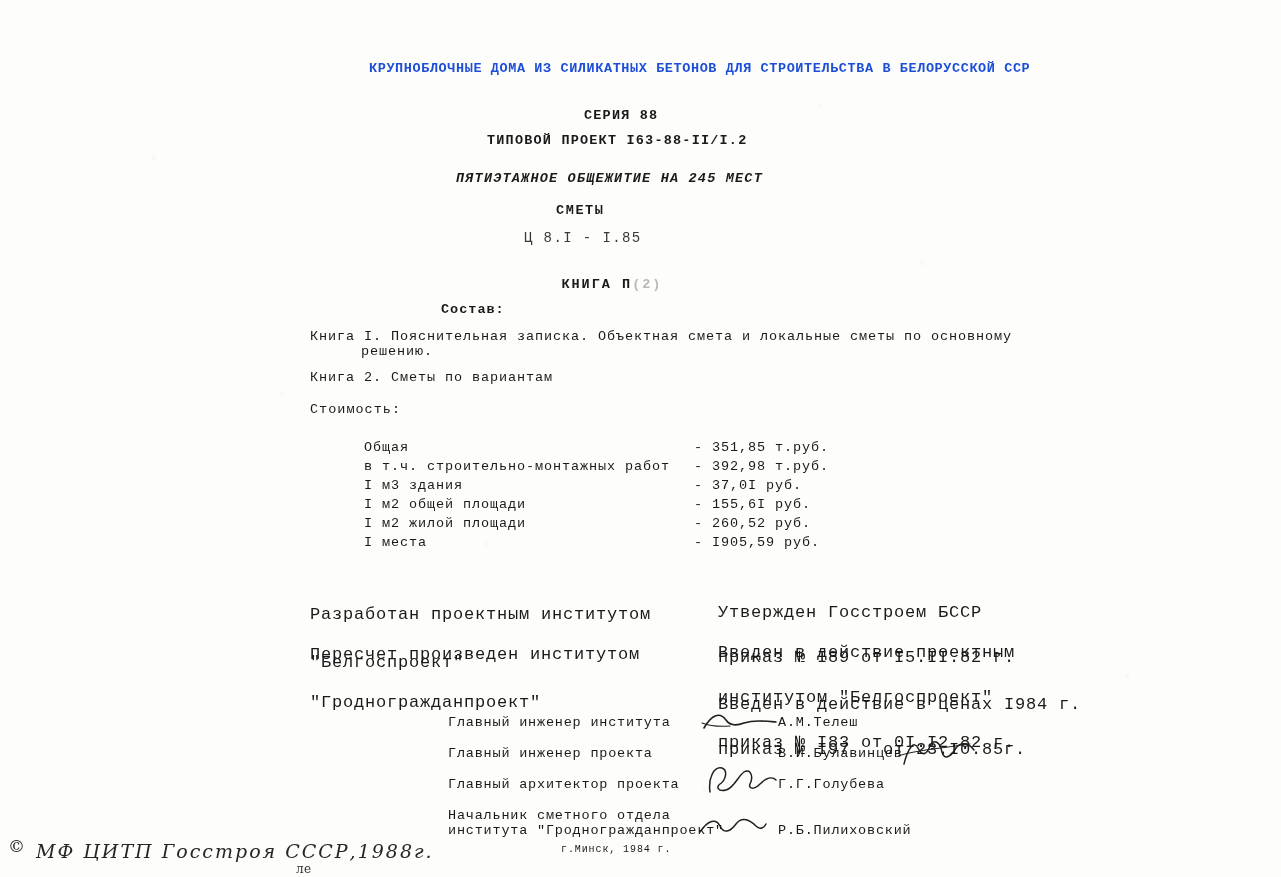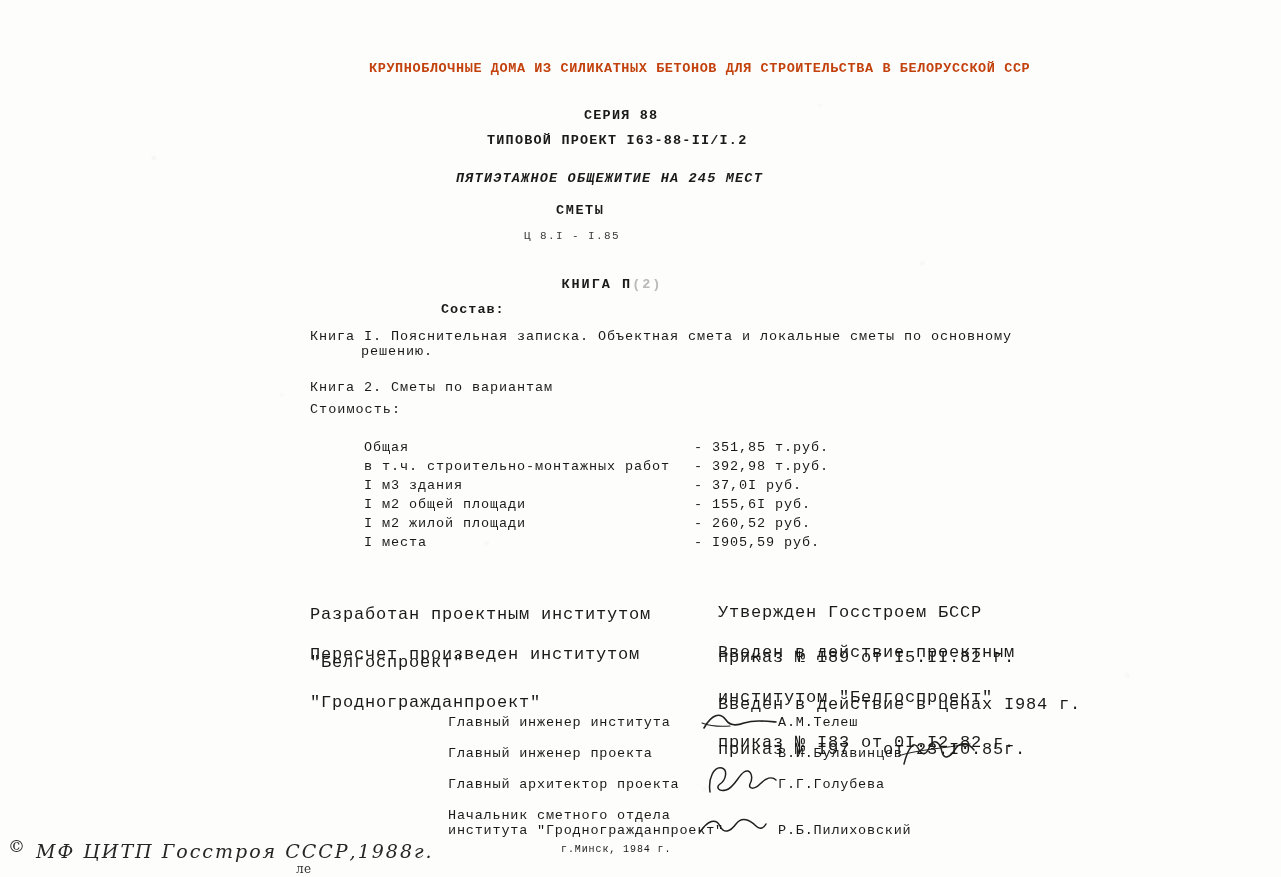--- a/index.html
+++ b/index.html
@@ -38,21 +38,21 @@
     position: absolute;
     white-space: pre;
     letter-spacing: 0.5px;
   }
   .title-main {
     top: 61px;
     left: 369px;
     font-size: 13.5px;
     letter-spacing: 0.6px;
     font-weight: 600;
-    color: #c2410c;
+    color: #1d4ed8;
   }
   .series {
     top: 108px;
     left: 584px;
     font-size: 13.5px;
     font-weight: 600;
     letter-spacing: 1.2px;
   }
   .project-code {
     top: 133px;
@@ -72,21 +72,21 @@
   .doc-kind {
     top: 203px;
     left: 556px;
     font-size: 13.5px;
     font-weight: 600;
     letter-spacing: 1.6px;
   }
   .price-level {
     top: 230px;
     left: 524px;
-    font-size: 11px;
+    font-size: 14px;
     letter-spacing: 1.4px;
     color: #3a3a3a;
   }
   .book-no {
     top: 262px;
     left: 521px;
     font-size: 13.5px;
     font-weight: 600;
     letter-spacing: 2px;
   }
@@ -106,21 +106,21 @@
     font-size: 13.5px;
     letter-spacing: 0.9px;
   }
   .contents-1b {
     top: 344px;
     left: 361px;
     font-size: 13.5px;
     letter-spacing: 0.9px;
   }
   .contents-2 {
-    top: 380px;
+    top: 370px;
     left: 310px;
     font-size: 13.5px;
     letter-spacing: 0.9px;
   }
   .cost-label {
     top: 402px;
     left: 310px;
     font-size: 13.5px;
     letter-spacing: 1px;
   }

